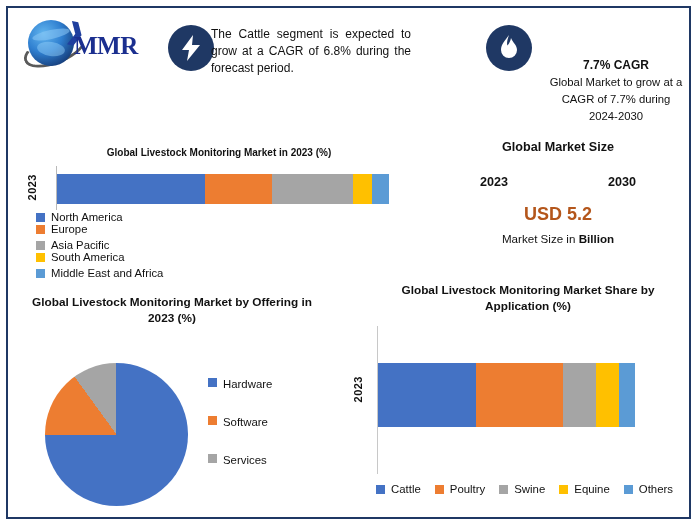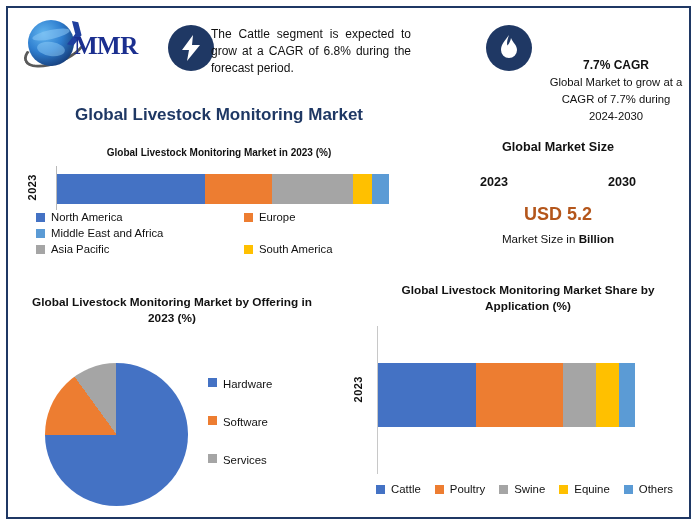--- a/index.html
+++ b/index.html
@@ -117,21 +117,21 @@
   .stack {
     position: absolute; left: 27px; top: 8px; height: 30px;
     display: flex;
   }
   .stack .seg { height: 100%; }
 
   .region-legend {
     position: absolute; left: 36px; top: 211px; width: 370px;
     font-size: 11.3px; color: #111;
   }
-  .region-legend .row { display: flex; margin-bottom: 4px; }
+  .region-legend .row { display: flex; margin-bottom: 4px; flex-direction: column; }
   .region-legend .li { display: flex; align-items: center; }
   .region-legend .li.w1 { width: 208px; }
   .lg-sw { width: 9px; height: 9px; margin-right: 6px; flex: none; }
 
   
   .ms-title {
     position: absolute; left: 430px; top: 140px; width: 256px;
     text-align: center; font-size: 12.6px; font-weight: 700; color: #111;
   }
   .ms-years {
@@ -226,21 +226,20 @@
     </div>
 
     <div class="hdr-text-right">
       <div class="cagr">7.7% CAGR</div>
       <div>Global Market to grow at a</div>
       <div>CAGR of 7.7% during</div>
       <div>2024-2030</div>
     </div>
   </div>
 
-  <div class="main-title">Global Livestock Monitoring Market</div>
 
   <div class="region-title">Global Livestock Monitoring Market in 2023 (%)</div>
 
   <div class="region-chart">
     <div class="axis-label-2023">2023</div>
     <div class="axis-line"></div>
     <div class="stack" id="region-stack" style="width: 332px;">
         <div class="seg" style="width: 148.072px; background: rgb(68, 114, 196);"></div>
         <div class="seg" style="width: 67.064px; background: rgb(237, 125, 49);"></div>
         <div class="seg" style="width: 81.008px; background: rgb(165, 165, 165);"></div>
@@ -255,32 +254,32 @@
         <span class="lg-sw" style="background:#4472C4"></span>
         <span>North America</span>
       </div>
       <div class="li">
         <span class="lg-sw" style="background:#ED7D31"></span>
         <span>Europe</span>
       </div>
     </div>
     <div class="row">
       <div class="li w1">
-        <span class="lg-sw" style="background:#5B9BD5"></span>
-        <span>Middle East and Africa</span>
-      </div>
-    </div>
-    <div class="row">
-      <div class="li w1">
         <span class="lg-sw" style="background:#A5A5A5"></span>
         <span>Asia Pacific</span>
       </div>
       <div class="li">
         <span class="lg-sw" style="background:#FFC000"></span>
         <span>South America</span>
+      </div>
+    </div>
+    <div class="row">
+      <div class="li w1">
+        <span class="lg-sw" style="background:#5B9BD5"></span>
+        <span>Middle East and Africa</span>
       </div>
     </div>
   </div>
 
   <div class="ms-title">Global Market Size</div>
   <div class="ms-years">
     <div>2023</div>
     <div>2030</div>
   </div>
   <div class="ms-values">

